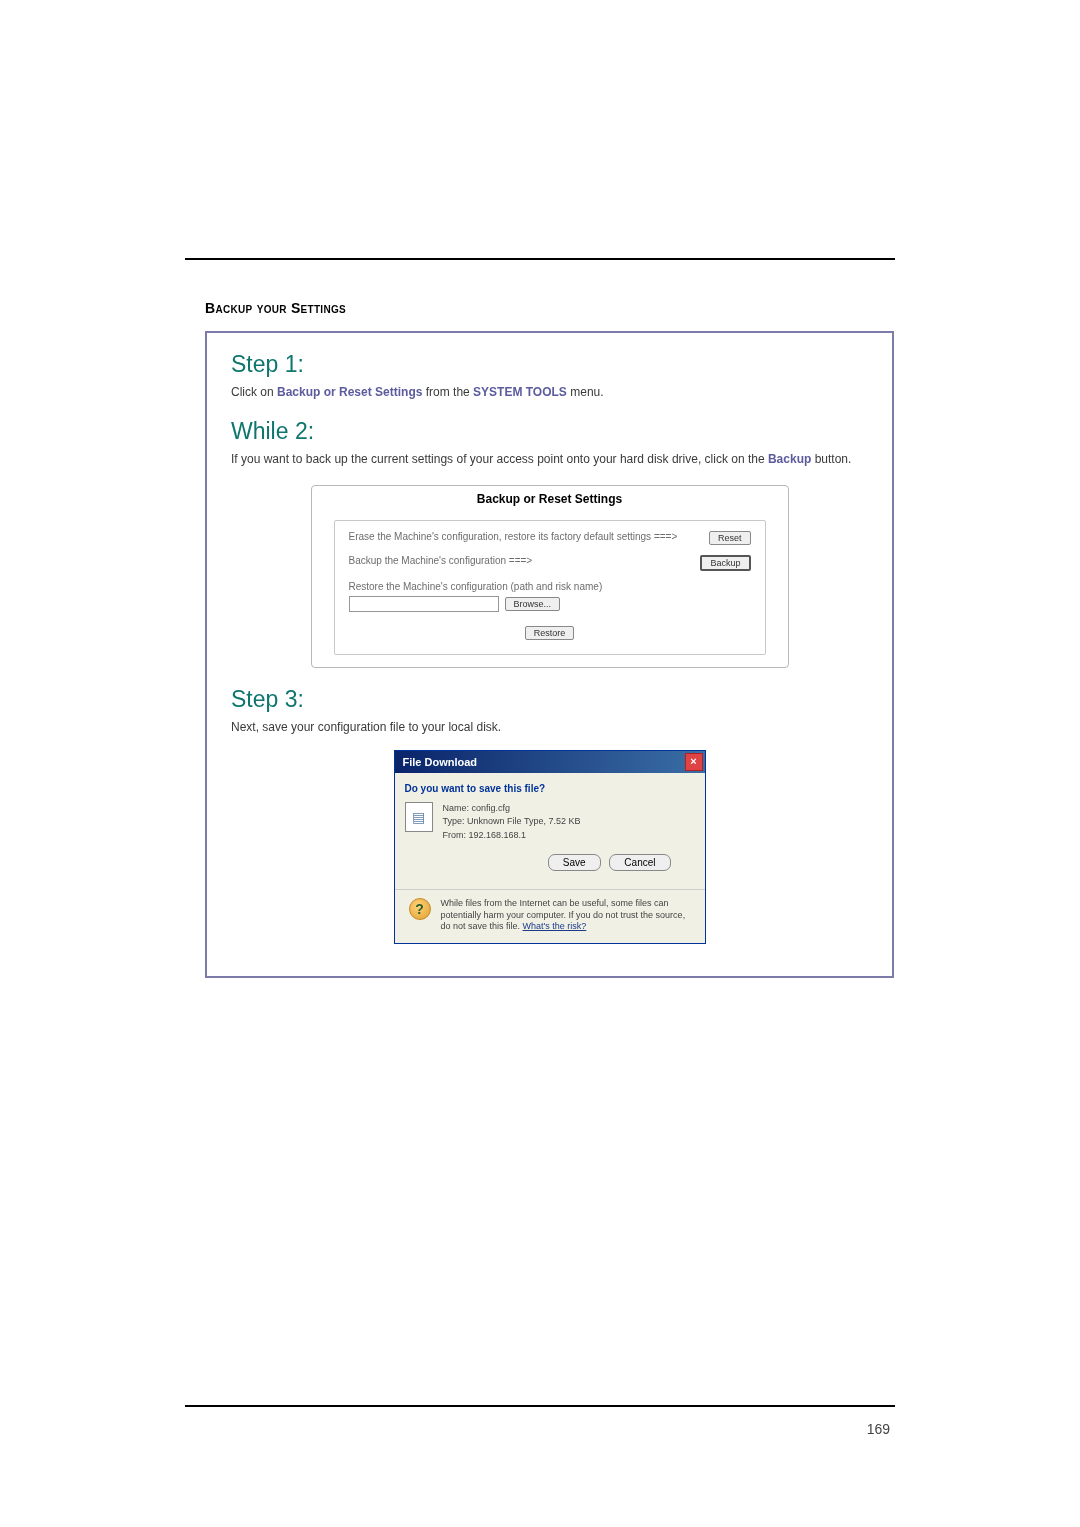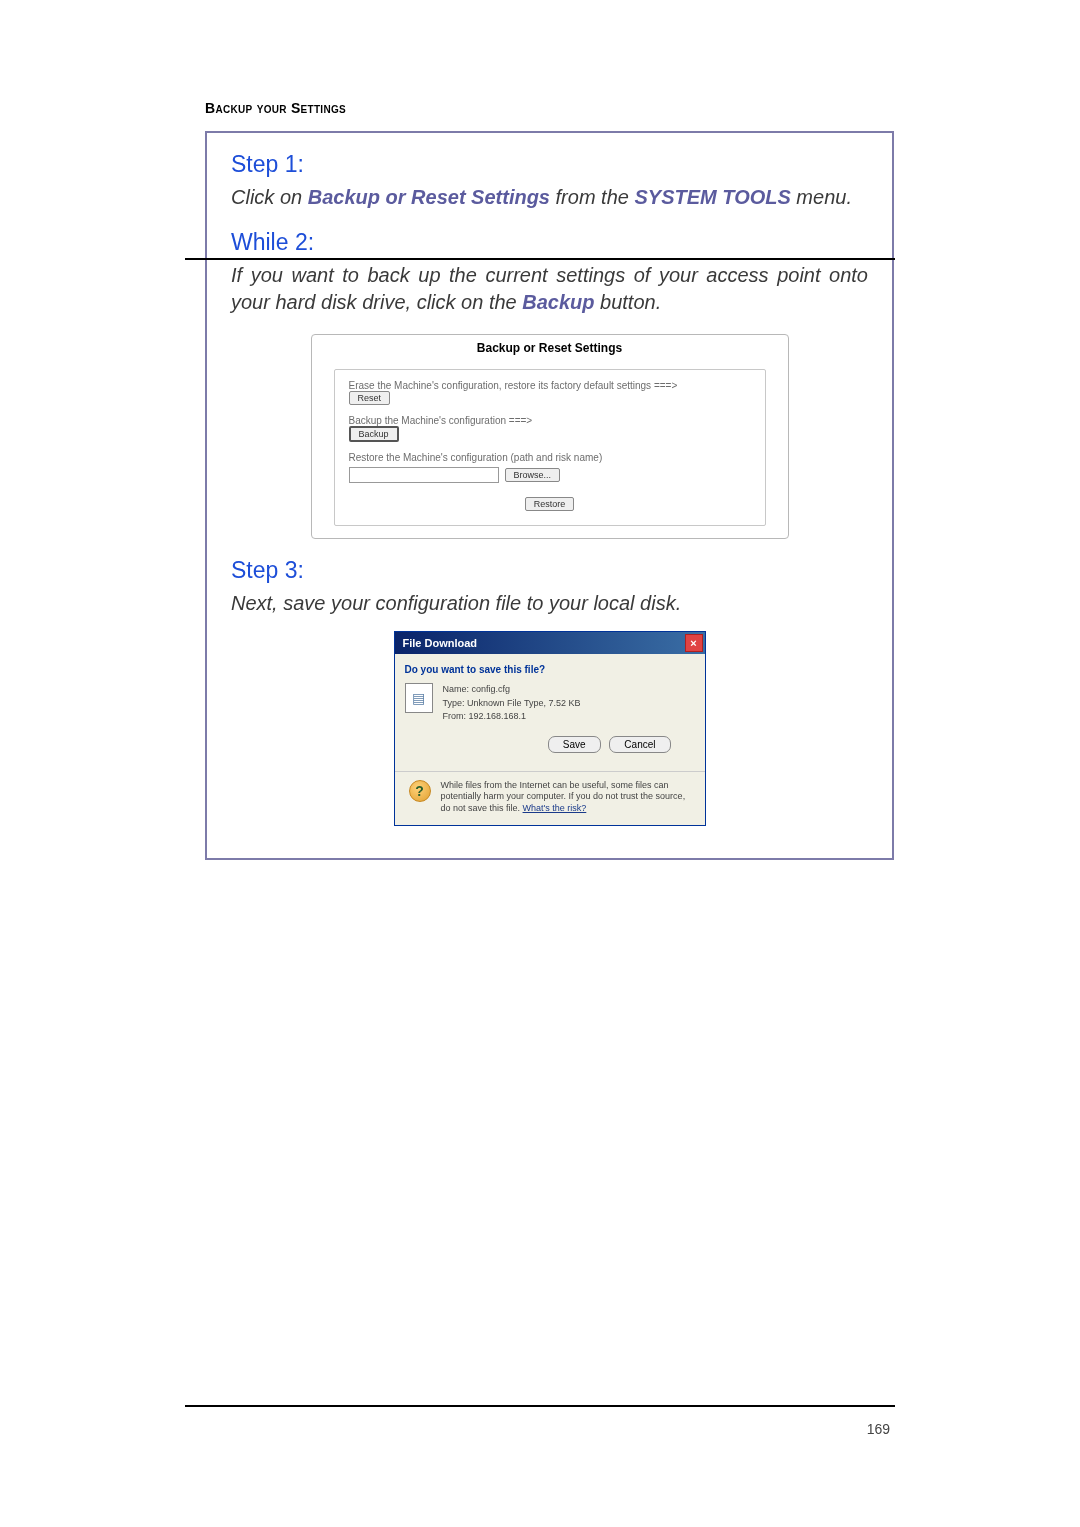--- a/index.html
+++ b/index.html
@@ -22,47 +22,47 @@
     }
     .top-hr {
       position: absolute;
       top: 258px;
       left: 185px;
       right: 185px;
       border: none;
       border-top: 2px solid #000;
     }
     .content {
+      margin-top: 200px;
       padding-left: 35px;
     }
     .section-title {
       font-size: 14px;
       font-weight: bold;
       font-variant: small-caps;
       margin-bottom: 15px;
       color: #000;
       letter-spacing: 0.3px;
     }
     .step-box {
       border: 2px solid #7d7ba9;
       padding: 18px 24px 24px 24px;
       margin-top: 14px;
       width: 689px;
     }
     .step-heading {
-      color: #1d4ed8;
+      color: #0f766e;
       font-size: 23px;
       font-weight: normal;
       margin-bottom: 6px;
     }
     .step-text {
-      font-size: 20px;
+      font-size: 12px;
       color: #3a3a3a;
       line-height: 1.35;
-      font-style: italic;
     }
     .step-text .bold-blue {
       font-weight: bold;
       color: #5b5b9e;
     }
     .step-block {
       margin-bottom: 18px;
     }
     .justify {
       text-align: justify;
@@ -94,21 +94,20 @@
       background: #fff;
       font-family: Verdana, Arial, sans-serif;
     }
     .panel-row {
       display: flex;
       justify-content: space-between;
       align-items: flex-start;
       margin-bottom: 10px;
       color: #6d6d6d;
       font-size: 10px;
-      flex-direction: column;
     }
     .panel-row-text {
       flex: 1;
       padding-right: 10px;
     }
     .small-btn {
       border: 1px solid #888;
       background: #efefef;
       font-size: 9px;
       padding: 1px 8px;

